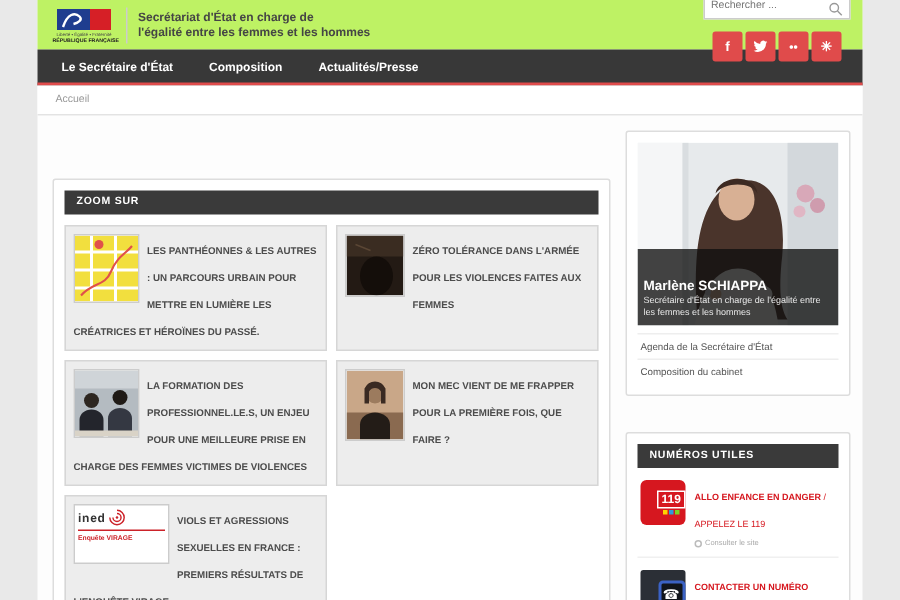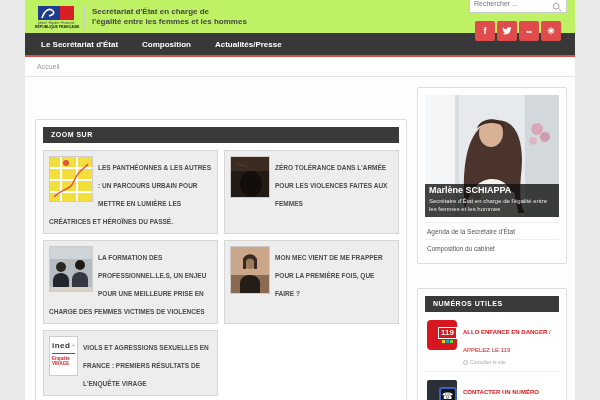--- a/index.html
+++ b/index.html
@@ -51,32 +51,32 @@
   .article-item { display:block; background:#ededed; border:1px solid #d6d6d6; padding:5px; text-decoration:none; cursor:pointer; overflow:hidden; }
   .article-item .thumb { float:left; margin:0 5px 2px 0; display:block; border:1px solid #ccc; background:#fff; overflow:hidden; }
   .article-title { font-size:6.5px; font-weight:bold; color:#4c4c4c; line-height:9px; }
 
   .thumb svg { display:block; }
   .t-map { width:42px; height:44px; }
   .t-army { width:38px; height:40px; }
   .t-meeting { width:42px; height:44px; }
   .t-woman { width:38px; height:46px; }
 
-  .ined-thumb { width:29px; height:40px; background:#fff; padding:2px 2px; }
+  .ined-thumb { width:64px; height:40px; background:#fff; padding:2px 2px; }
   .ined-row { display:flex; align-items:center; gap:2px; }
   .ined-word { font-size:8px; font-weight:bold; color:#333; letter-spacing:0.5px; }
   .ined-row svg { width:12px; height:12px; }
   .ined-rule { height:1px; background:#cc2229; margin:2px 0 2px; }
   .ined-label { font-size:4.5px; font-weight:bold; color:#cc2229; }
 
   
   .minister-box { margin-top:10px; }
   .minister-photo { position:relative; width:134px; height:122px; overflow:hidden; cursor:pointer; }
   .minister-photo svg { display:block; }
-  .minister-caption { position:absolute; left:0; right:0; bottom:0; background:rgba(15,15,15,0.78); padding:1px 4px 4px; }
+  .minister-caption { position:absolute; left:0; right:0; bottom:0; background:rgba(15,15,15,0.78); padding:19px 4px 4px; }
   .minister-name { color:#fff; font-size:9px; font-weight:bold; line-height:11px; }
   .minister-role { color:#e8e8e8; font-size:6px; line-height:8px; margin-top:1px; }
   .minister-links { margin-top:5px; }
   .minister-links a { display:block; font-size:6.5px; color:#555; text-decoration:none; padding:5px 2px 4px; border-top:1px solid #eee; cursor:pointer; }
 
   .numeros-box { margin-top:24px; }
   .numero-item { display:flex; gap:6px; padding:8px 2px 6px; border-bottom:1px solid #f0f0f0; cursor:pointer; }
   .numero-item:last-child { border-bottom:0; }
   .numero-thumb { flex:0 0 auto;padding-left:11px; }
   .badge-119 { width:30px; height:30px; background:#d6171f; border-radius:4px; display:flex; flex-direction:column; align-items:center; justify-content:center; gap:1px; }
@@ -139,21 +139,21 @@
             <span class="dots">••</span>
           </a>
         <a class="sbtn">
             <span>✳</span>
           </a>
       </div>
     </div>
   </header>
 
   <nav class="main-nav">
-    <a class="nav-item">Le Secrétariat d'État</a>
+    <a class="nav-item">Le Secrétaire d'État</a>
     <a class="nav-item">Composition</a>
     <a class="nav-item">Actualités/Presse</a>
   </nav>
 
   <div class="breadcrumb">
     <a>Accueil</a>
   </div>
 
   <div class="content">
 

